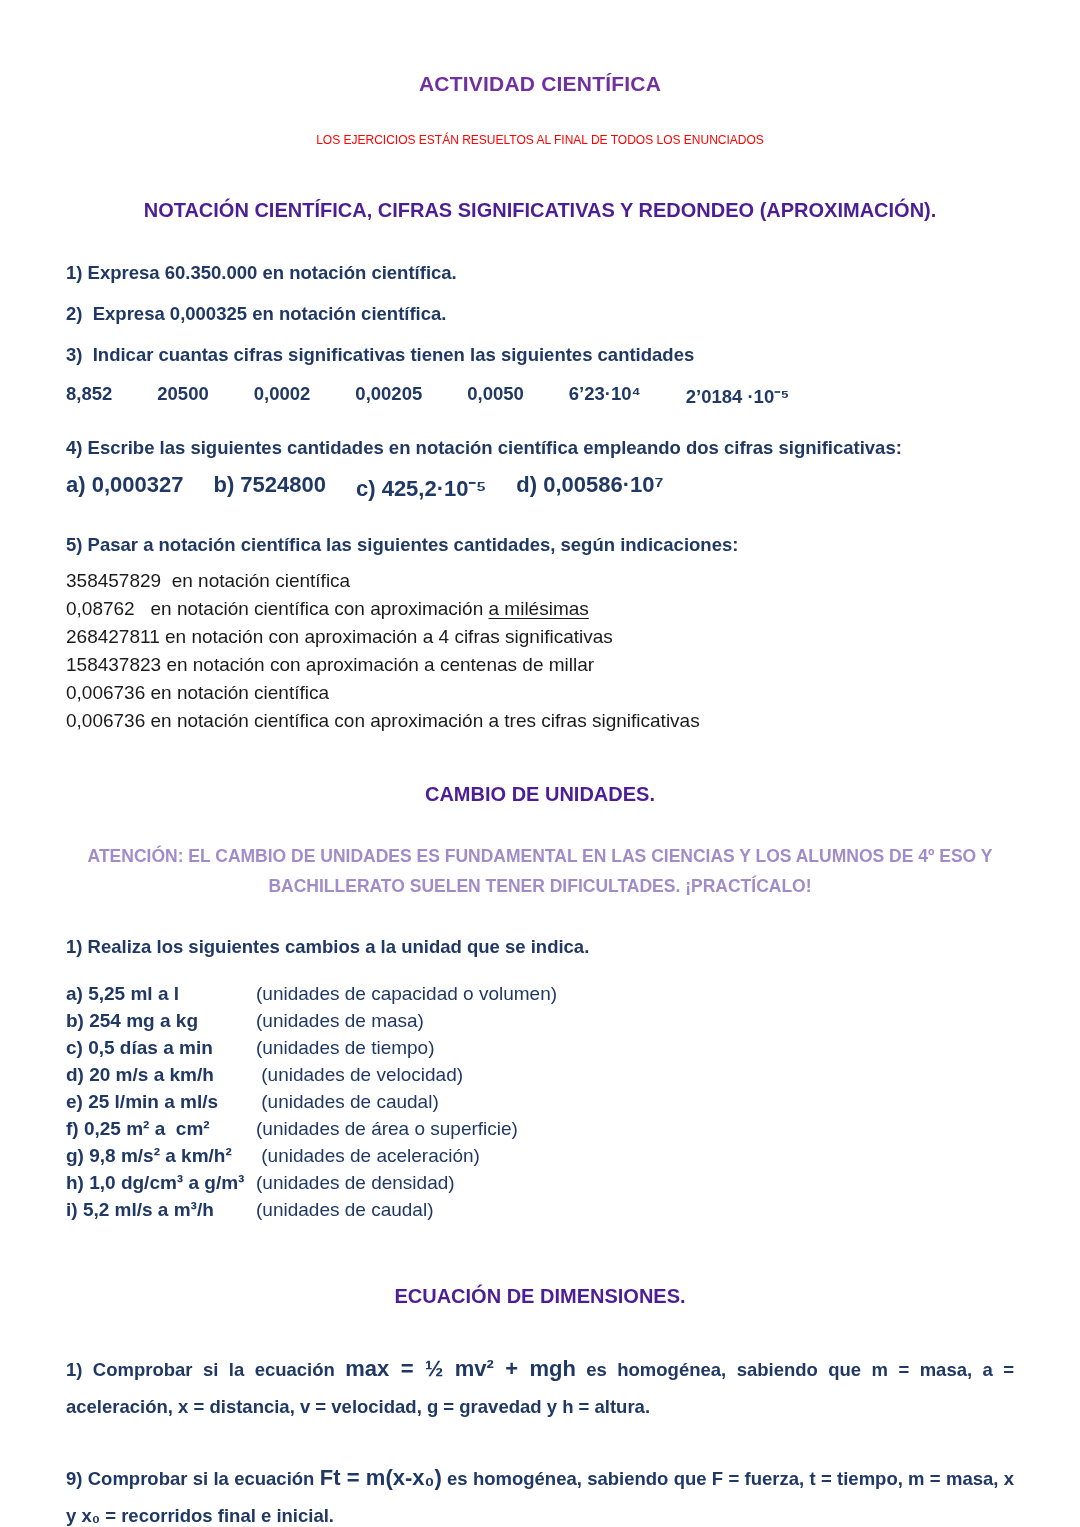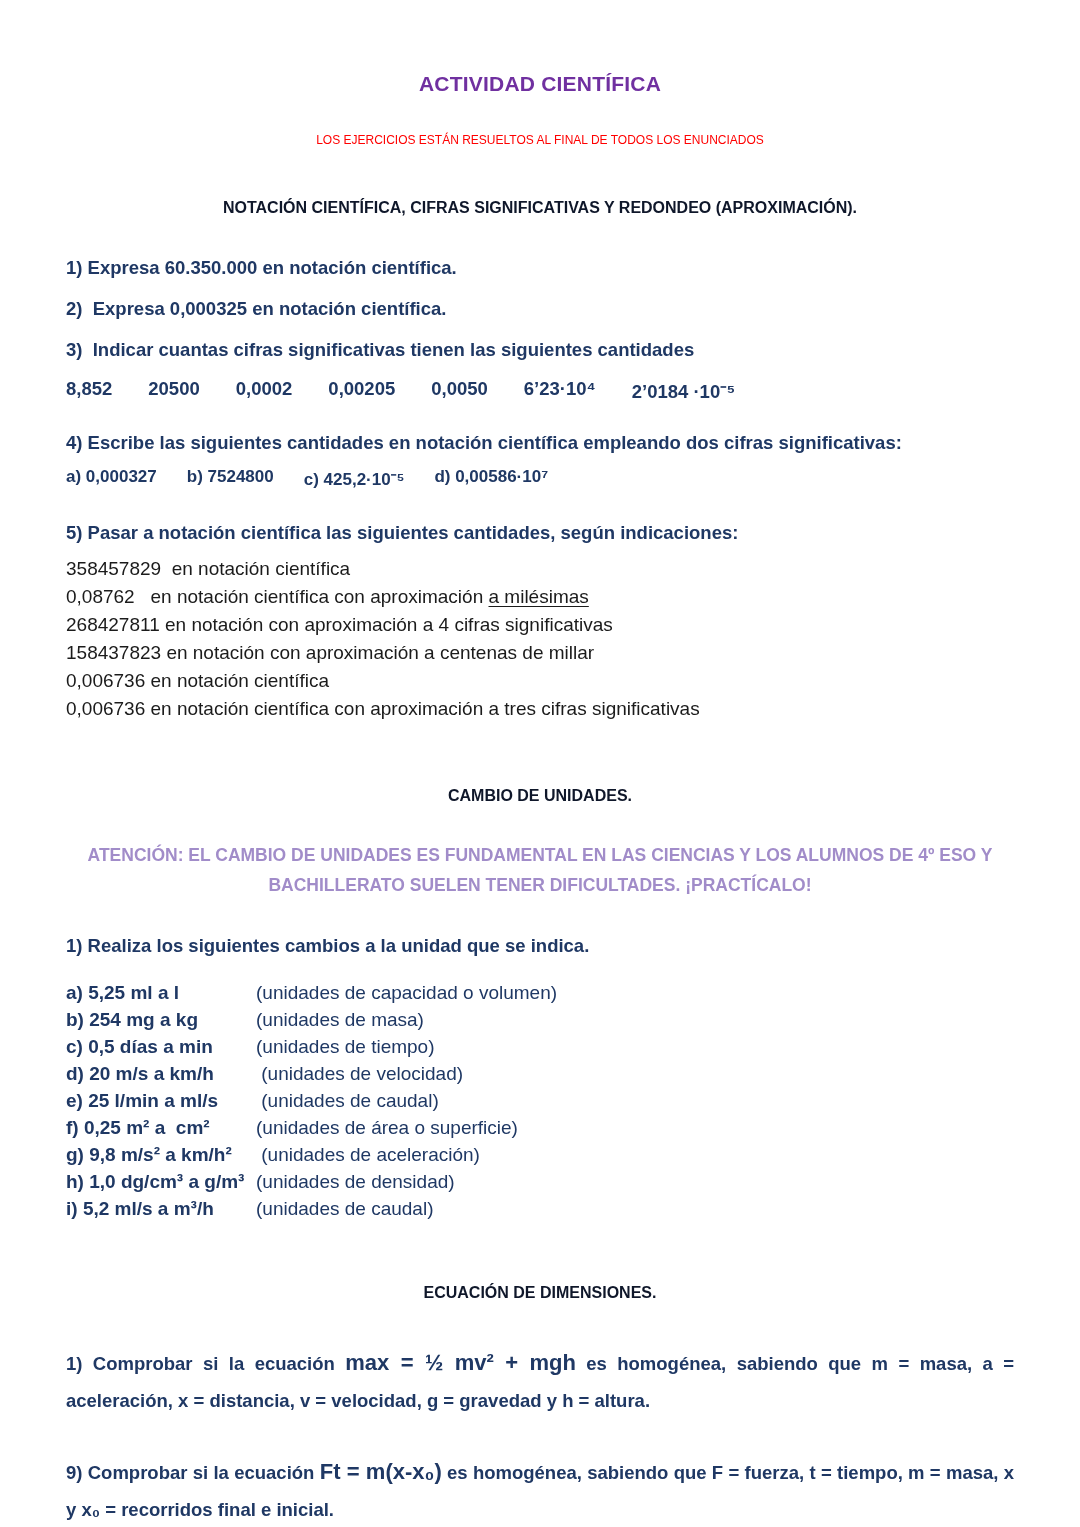--- a/index.html
+++ b/index.html
@@ -21,65 +21,65 @@
   }
   .doc-notice {
     text-align: center;
     color: #FF0000;
     font-size: 12px;
     font-weight: normal;
     margin-top: 37px;
   }
   .section-heading {
     text-align: center;
-    color: #0f172a;
-    font-size: 16px;
+    color: #4c1d95;
+    font-size: 20px;
     font-weight: bold;
     margin-top: 52px;
   }
   .ex {
     color: #1F3864;
     font-size: 18.5px;
     font-weight: bold;
     white-space: pre-wrap;
   }
   .mt-ex1 { margin-top: 40px; }
   .mt-line { margin-top: 19px; }
   .values-row {
     display: flex;
-    gap: 36px;
+    gap: 45px;
     color: #1F3864;
     font-size: 18.5px;
     font-weight: bold;
     margin-top: 17px;
     white-space: pre;
   }
   .options-row {
     display: flex;
     gap: 30px;
     color: #1F3864;
-    font-size: 17px;
+    font-size: 22px;
     font-weight: bold;
     margin-top: 13px;
     white-space: pre;
   }
   .mt-ex4 { margin-top: 29px; }
   .mt-ex5 { margin-top: 32px; }
   .plain-list {
     margin-top: 11px;
     color: #1b1b1b;
     font-size: 19px;
     font-weight: normal;
   }
   .plain-list .plain-line {
     line-height: 28px;
     white-space: pre-wrap;
   }
   .plain-line .u { text-decoration: underline; text-underline-offset: 3px; }
-  .units-heading { margin-top: 64px; }
+  .units-heading { margin-top: 48px; }
   .attention {
     text-align: center;
     color: #A18CC9;
     font-size: 17.5px;
     font-weight: bold;
     line-height: 30px;
     max-width: 960px;
     margin: 35px auto 0 auto;
   }
   .mt-realiza { margin-top: 35px; }

